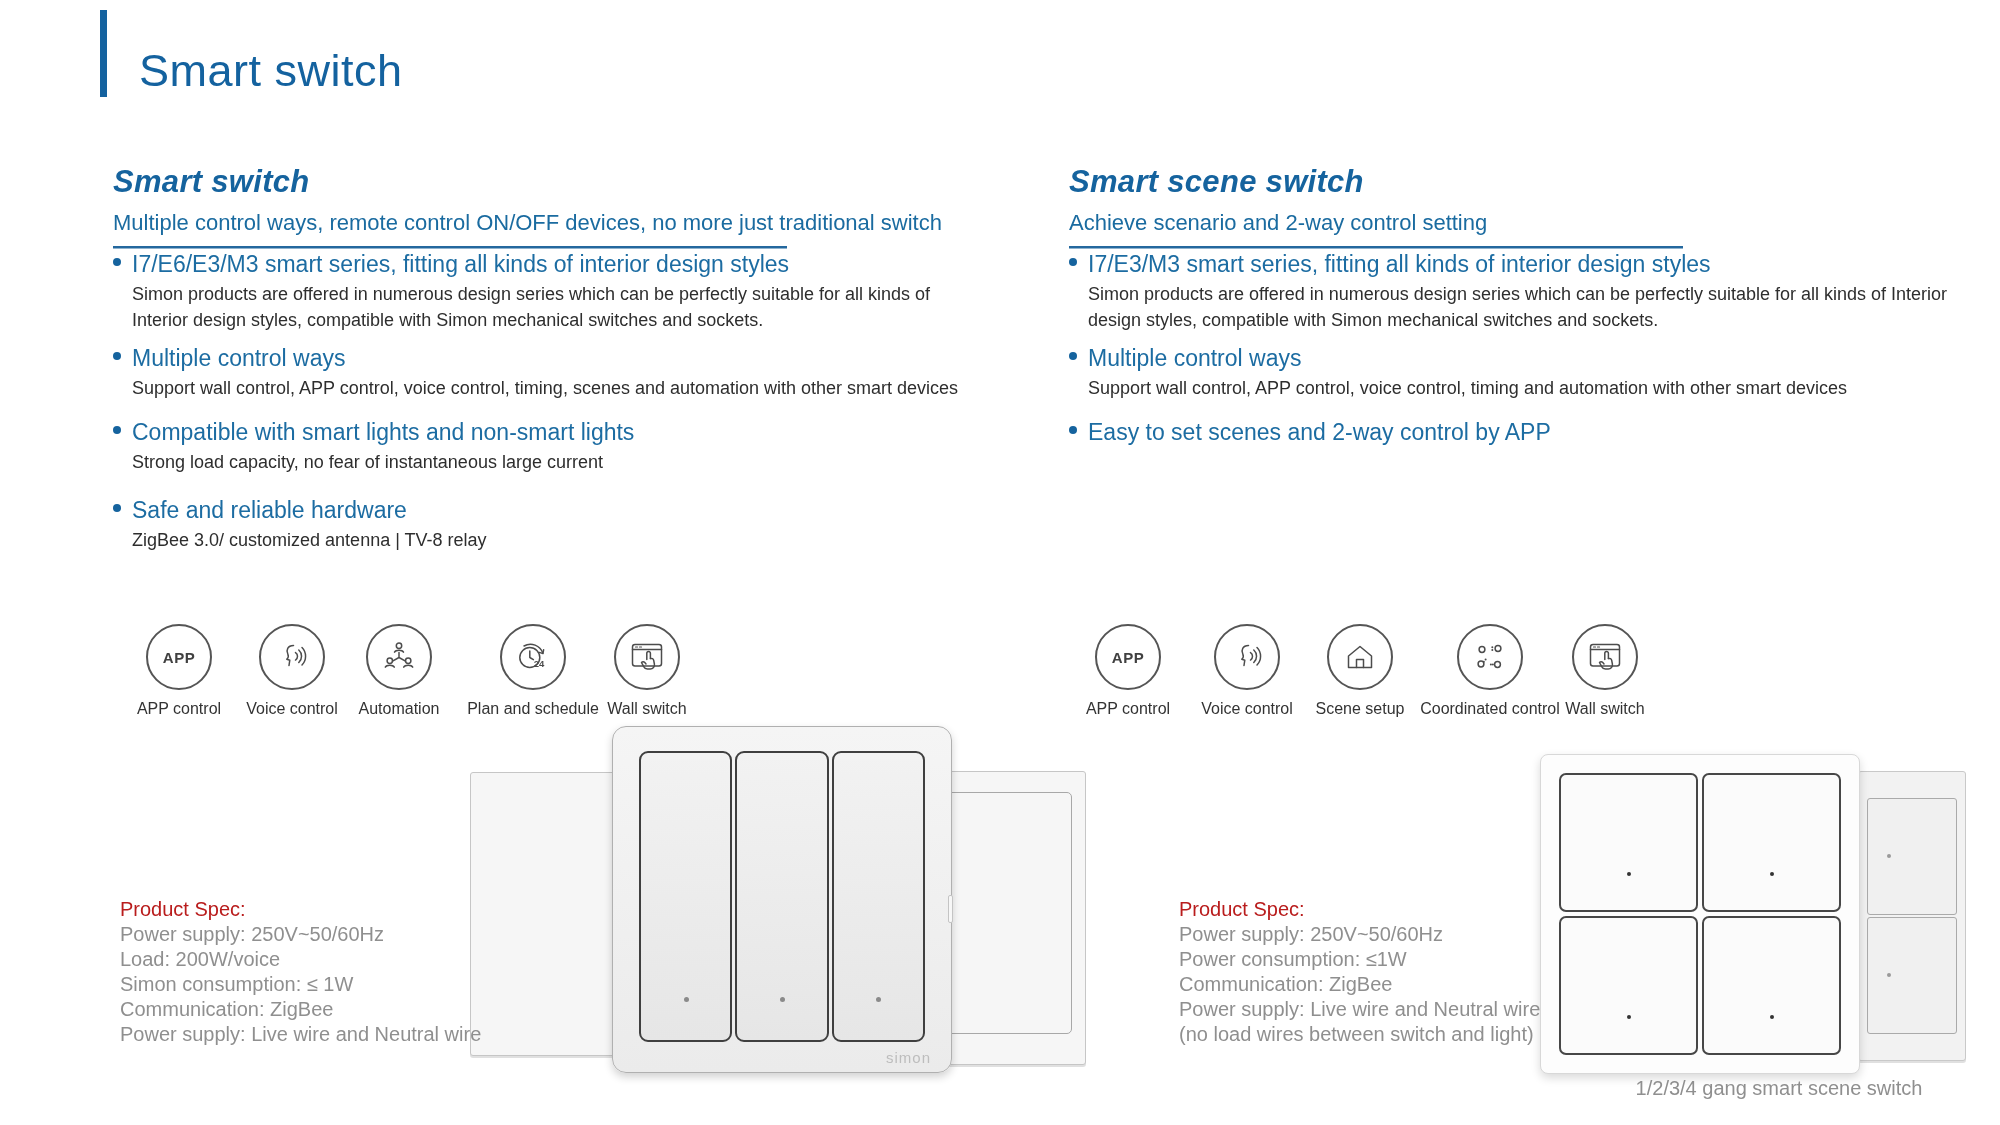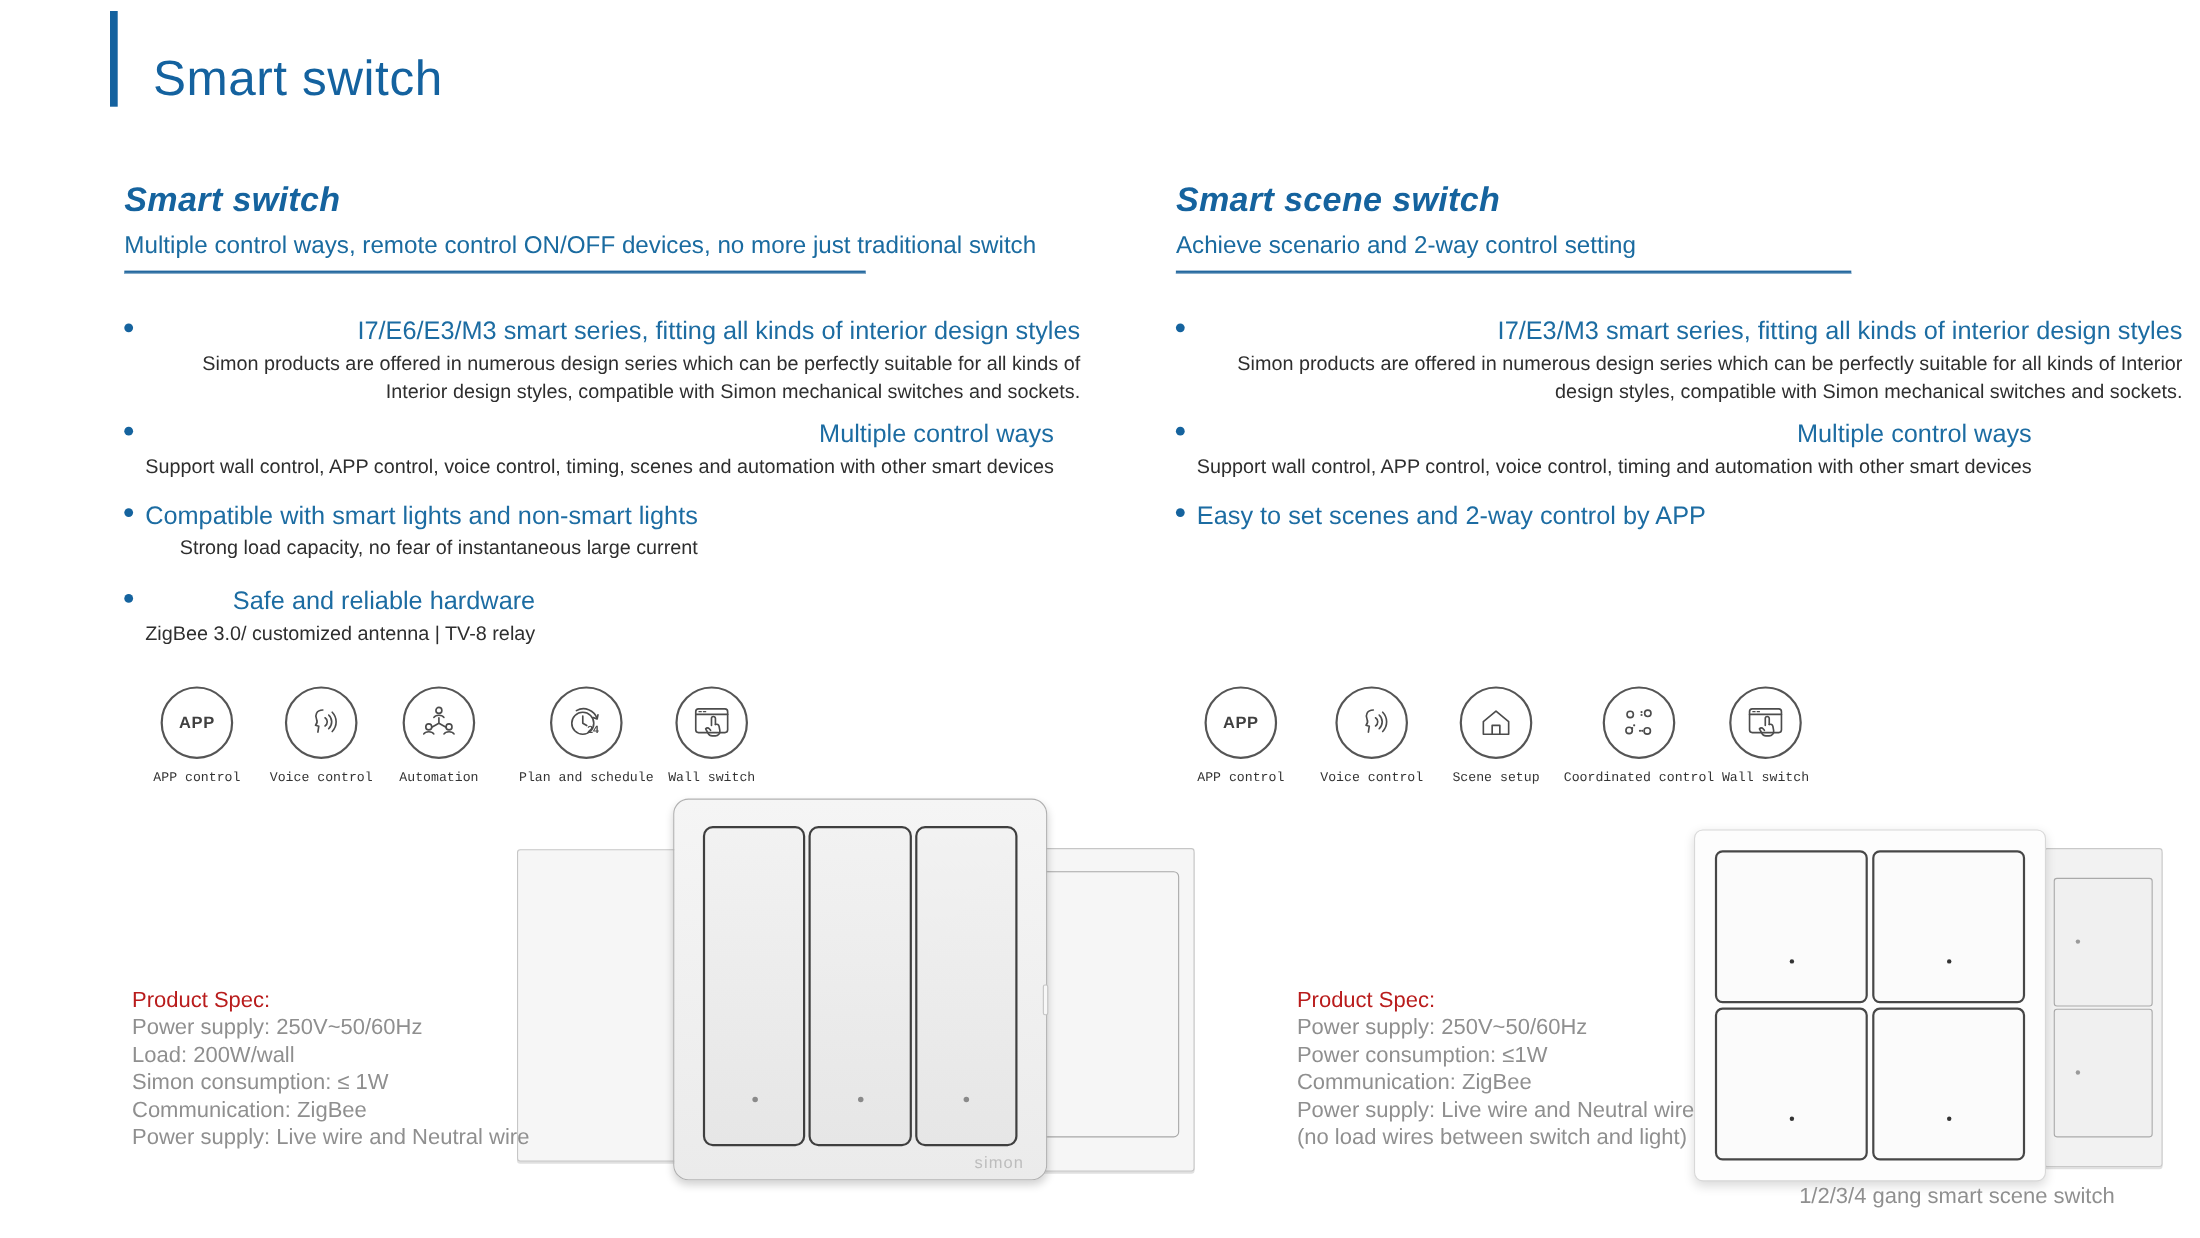--- a/index.html
+++ b/index.html
@@ -16,35 +16,35 @@
   .col-left{left:113px;width:900px;}
   .col-right{left:1069px;width:915px;}
   .col-heading{font-size:31px;font-style:italic;font-weight:700;color:#15639E;
                margin:0;letter-spacing:.3px;line-height:38px;}
   .col-subtitle{font-size:22px;color:#1A6BA0;white-space:nowrap;margin-top:8px;line-height:28px;}
   .col-rule{margin-top:9px;height:2px;background:#24689E;border-bottom:1px solid #8fb3cf;}
   .rule-left{width:674px;}
   .rule-right{width:614px;}
 
   
-  .bullets{margin-top:36px;text-align:right;}
+  .bullets{}
   .bullet{display:flex;margin-bottom:10px;}
   .bullet.gap-md{margin-bottom:16px;}
   .bullet.gap-lg{margin-bottom:20px;}
   .bullet .dot{flex:none;width:8px;height:8px;border-radius:50%;background:#15639E;margin:9px 11px 0 0;}
   .b-title{font-size:23px;color:#1C6CA2;line-height:30px;white-space:nowrap;}
   .b-body{font-size:18px;color:#2e2e2e;line-height:26px;margin-top:2px;max-width:850px;}
   .col-right .b-body{max-width:905px;}
   .b-body.nowrap{white-space:nowrap;max-width:none;}
 
   
   .feature{position:absolute;top:624px;width:170px;text-align:center;}
   .feature .circle{width:66px;height:66px;box-sizing:border-box;border:2px solid #555;
                    border-radius:50%;margin:0 auto;display:flex;align-items:center;justify-content:center;}
-  .feature .label{margin-top:10px;font-size:12px;color:#333;white-space:nowrap;font-family:Liberation Mono, monospace;}
+  .feature .label{margin-top:10px;font-size:16px;color:#333;white-space:nowrap;}
   .app-text{font-size:15px;font-weight:700;color:#404040;letter-spacing:.5px;}
   .feature svg{display:block;}
 
   
   .spec{position:absolute;font-size:20px;color:#8f8f8f;line-height:25px;}
   .spec-left{left:120px;top:897px;}
   .spec-right{left:1179px;top:897px;}
   .spec-title{font-weight:400;color:#b91c1c;}
 
   
@@ -287,21 +287,21 @@
         </div>
     </div>
     <span class="notch"></span>
     <div class="logo">simon</div>
   </div>
   <div class="caption caption-left">1/2/3/4 gang smart switch</div>
 
   <div class="spec spec-left">
     <div class="spec-title">Product Spec:</div>
     <div>Power supply: 250V~50/60Hz</div>
-    <div>Load: 200W/wall</div>
+    <div>Load: 200W/voice</div>
     <div>Simon consumption: ≤ 1W</div>
     <div>Communication: ZigBee</div>
     <div>Power supply: Live wire and Neutral wire</div>
   </div>
 
   <div class="sw2bg">
     <div class="cellwrap">
       <div class="cell">
           <span class="pin"></span>
         </div>

